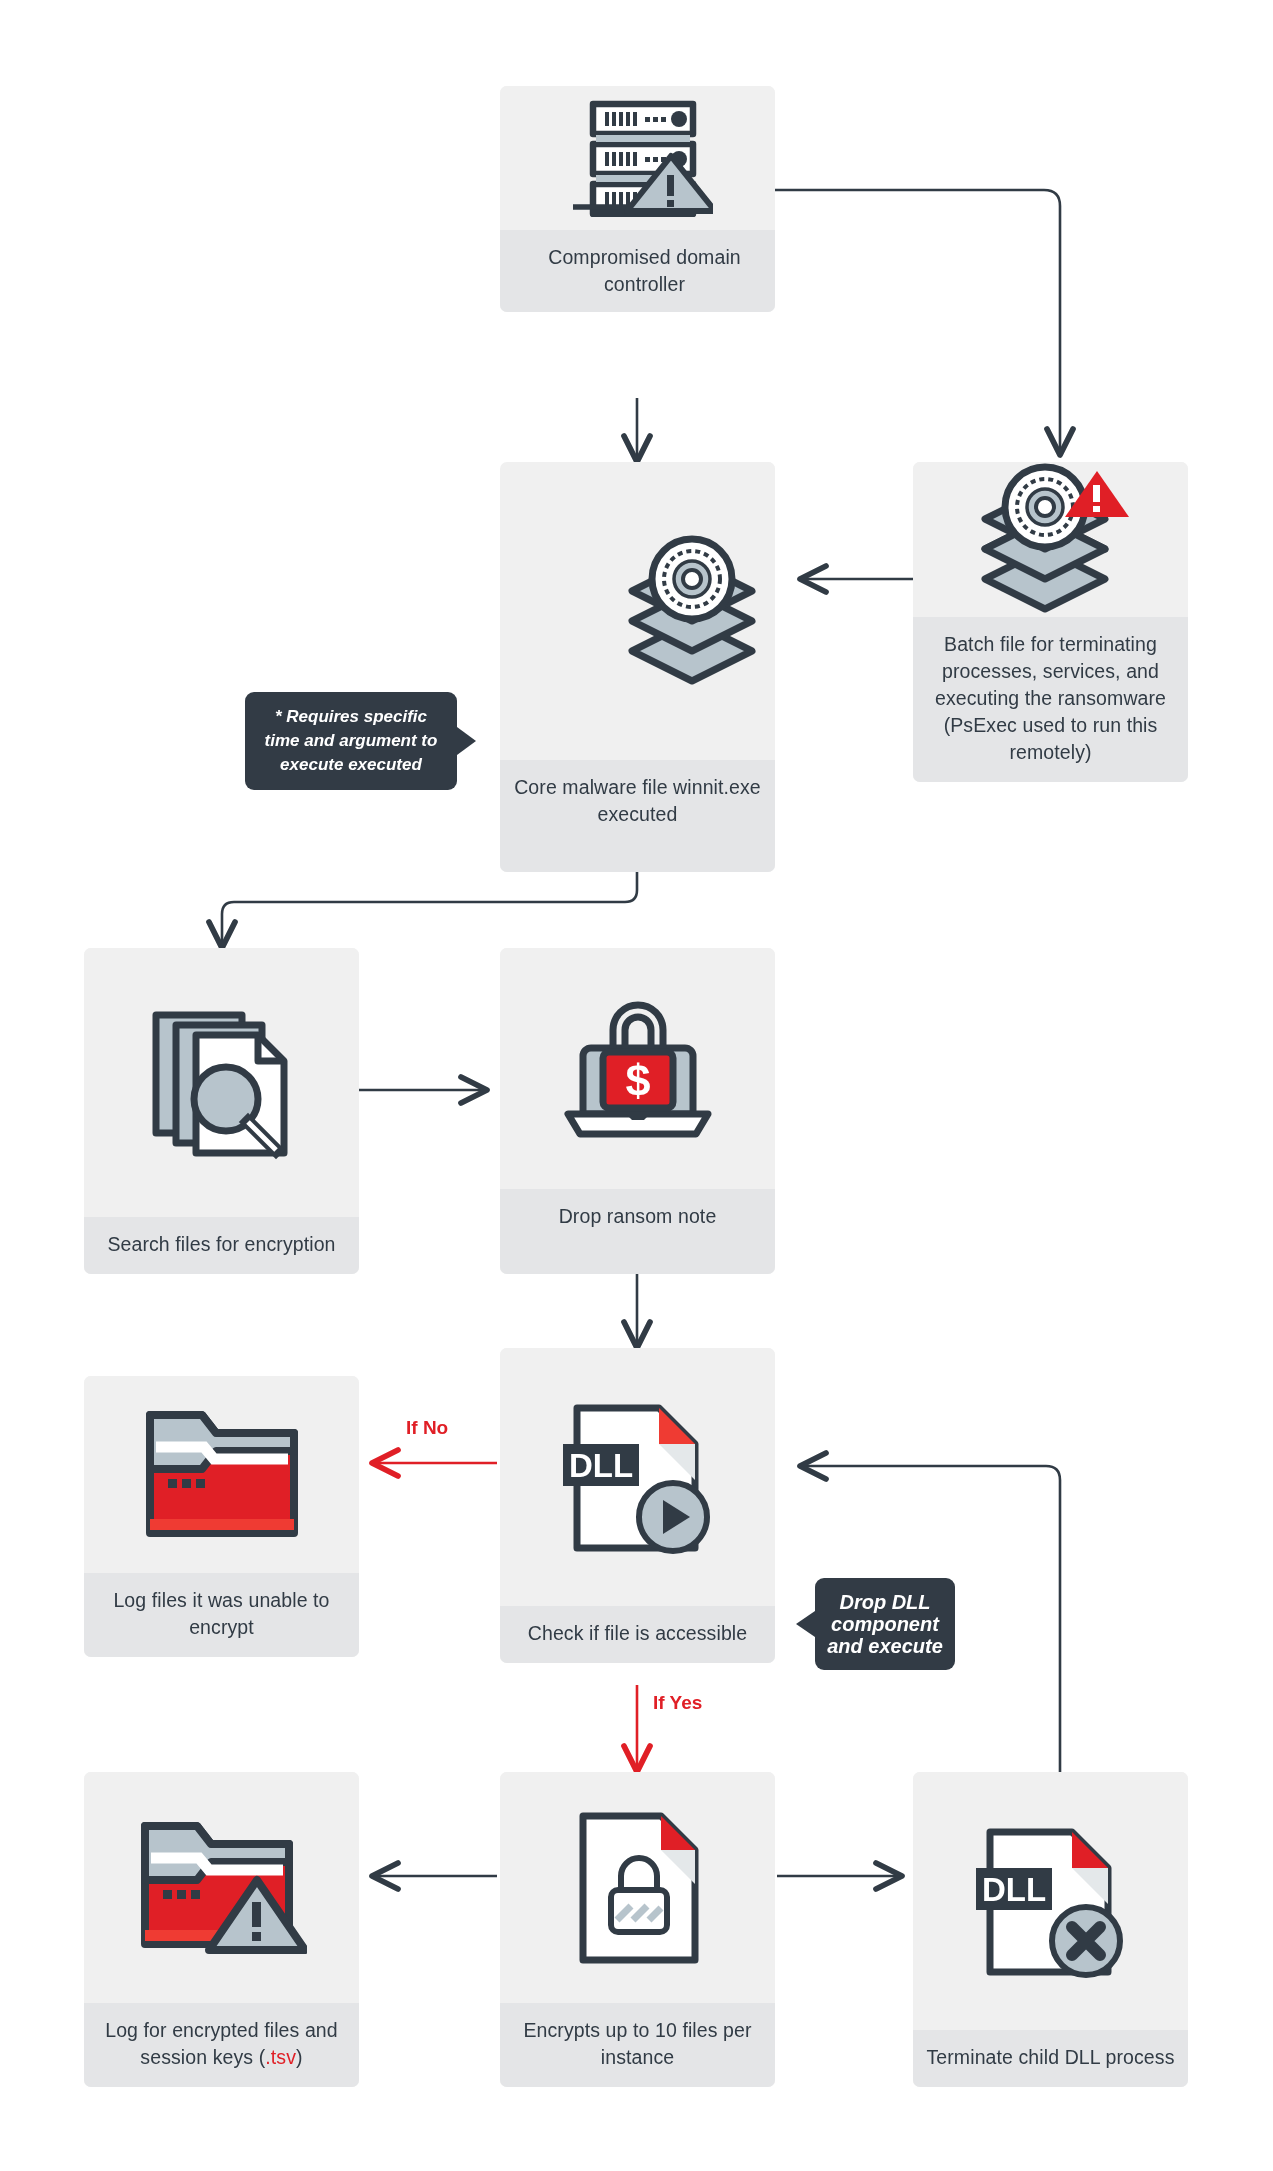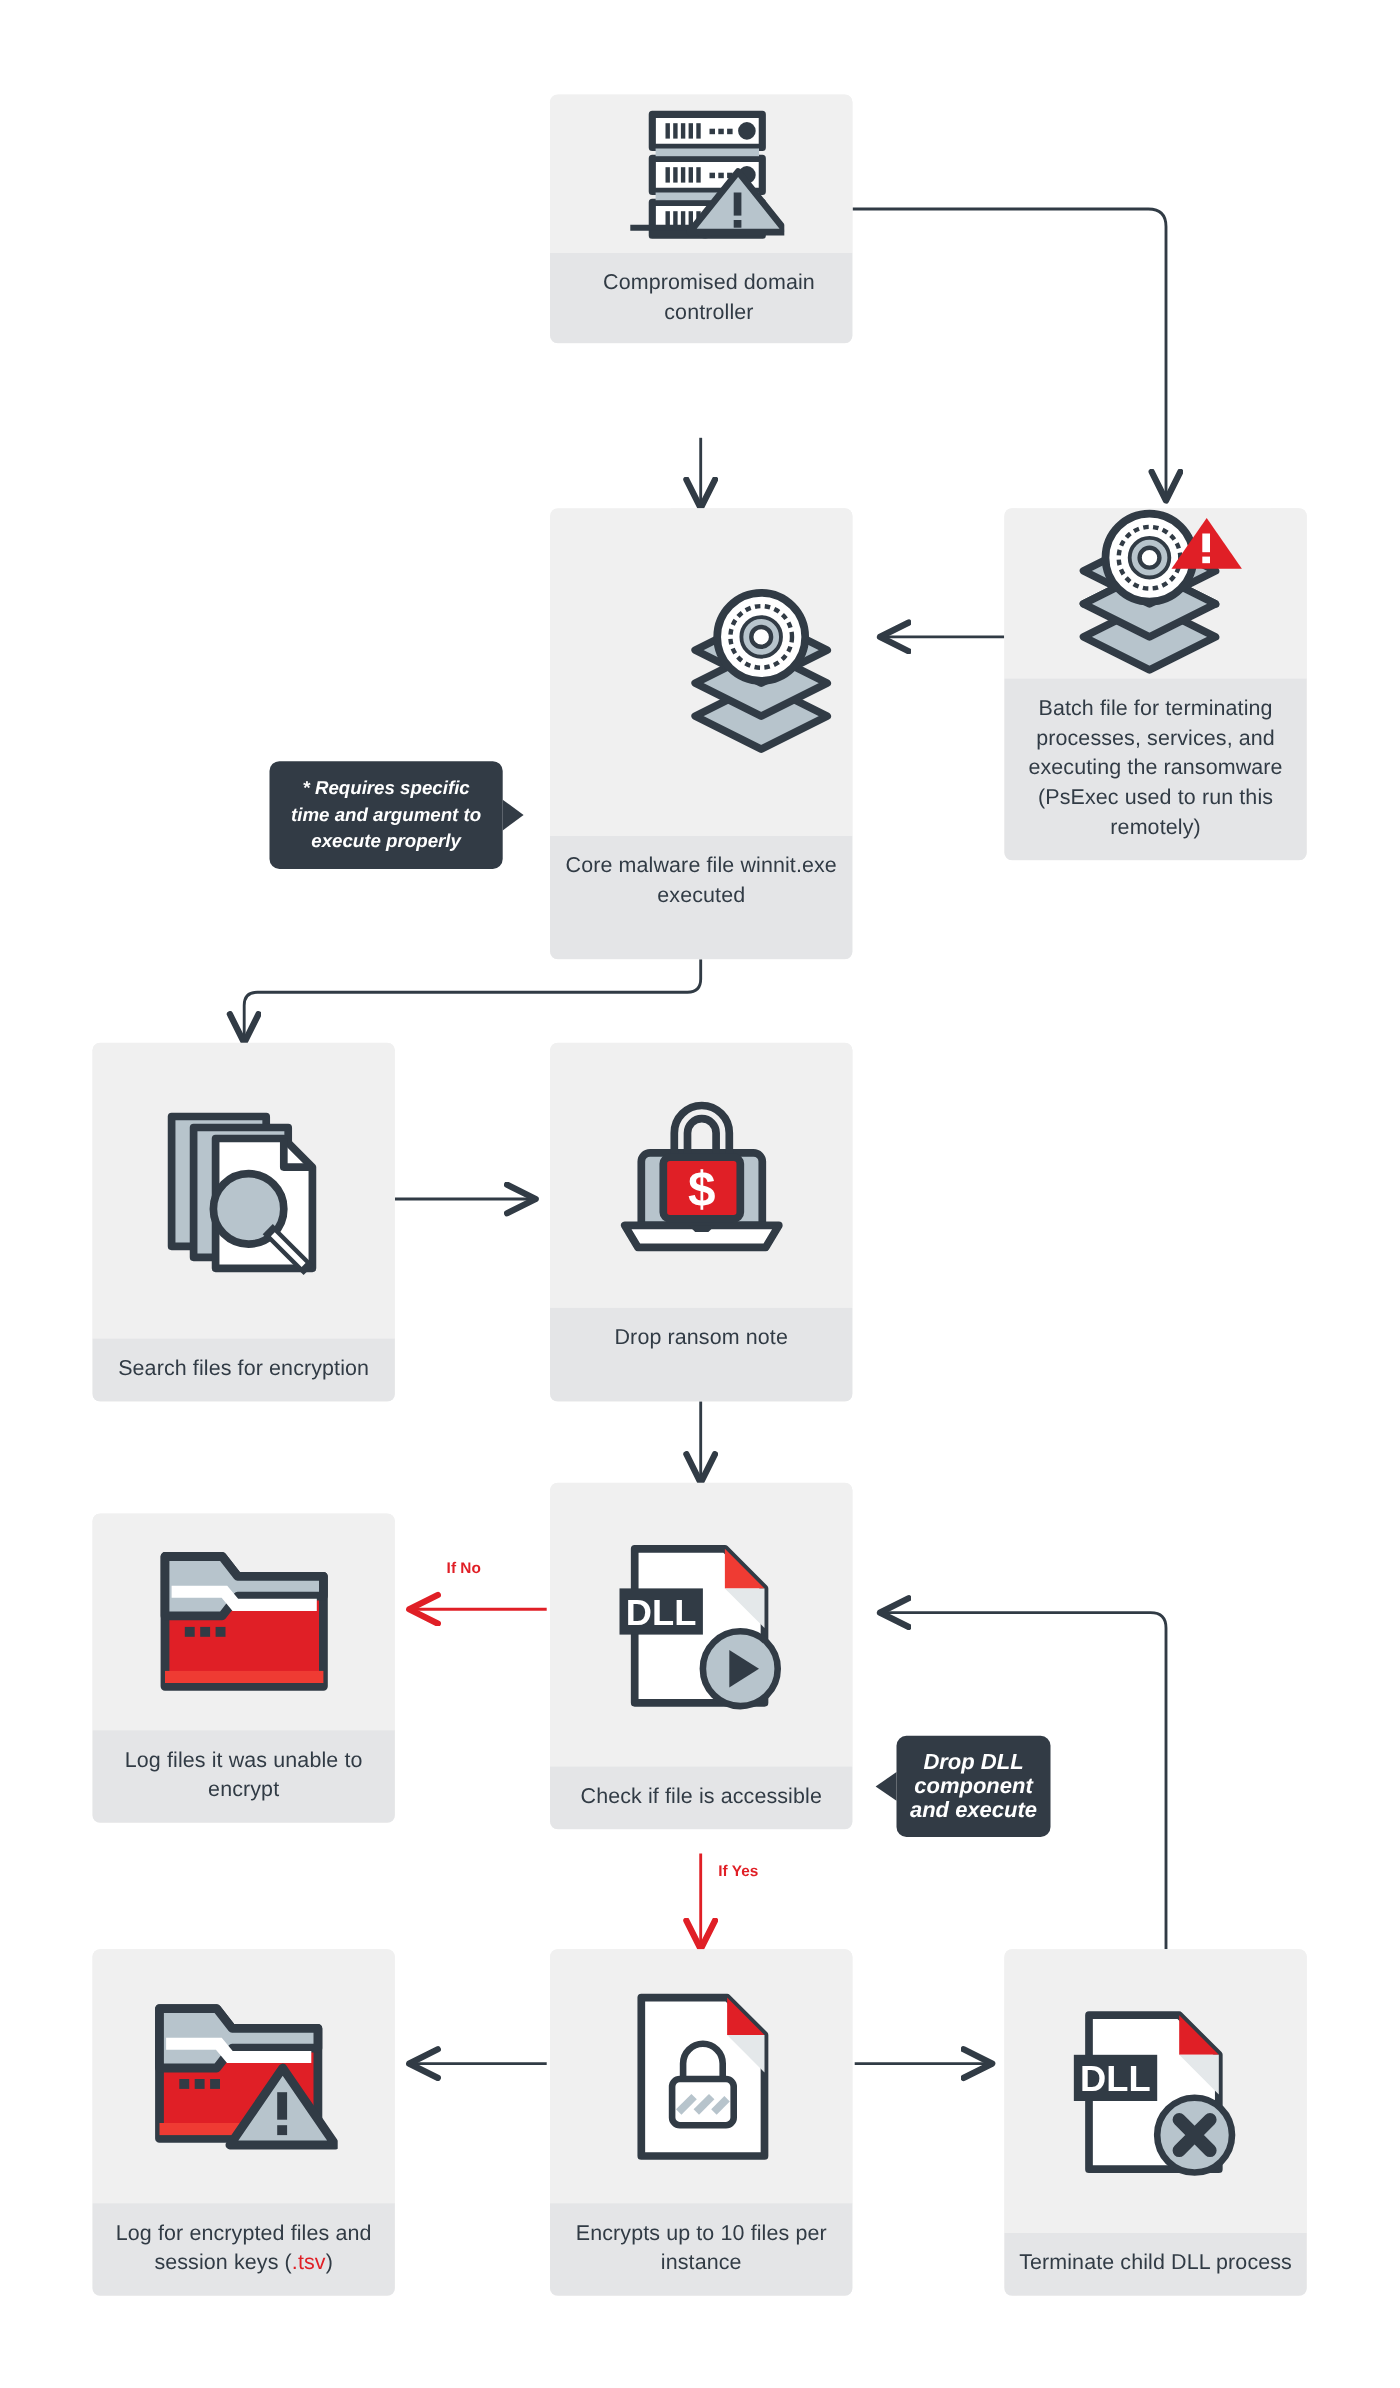--- a/index.html
+++ b/index.html
@@ -88,21 +88,21 @@
     border-top: 13px solid transparent;
     border-bottom: 13px solid transparent;
     border-right: 19px solid #323b45;
   }
 
   
   .edge-label {
     position: absolute;
     z-index: 3;
     color: #e01f26;
-    font-size: 14px;
+    font-size: 19px;
     font-weight: bold;
     white-space: nowrap;
   }
 </style>
 </head>
 <body>
 
 <div id="stage">
 
   <svg id="wires" viewBox="0 0 1273 2171">
@@ -225,21 +225,21 @@
         <rect x="130" y="49" width="7" height="6" fill="#ffffff"></rect>
       </svg>
     </div>
     <div class="cap">Batch file for terminating processes, services, and executing the ransomware (PsExec used to run this remotely)</div>
   </div>
 
   <div class="callout tail-right" style="left:245px; top:692px; width:212px; height:98px; font-size:17px; line-height:24px;">
     <div>
       <span class="ctext">* Requires specific</span>
       <span class="ctext">time and argument to</span>
-      <span class="ctext">execute properly</span>
+      <span class="ctext">execute executed</span>
     </div>
     <span class="tail"></span>
   </div>
 
   <div class="node" style="left:84px; top:948px; width:275px; height:326px;">
     <div class="art">
       <svg width="160" height="160" viewBox="0 0 160 160">
         <g stroke="#313b45" stroke-width="7" stroke-linejoin="round">
           <rect x="14" y="12" width="86" height="118" fill="#b7c4cc"></rect>
           <rect x="34" y="22" width="86" height="118" fill="#b7c4cc"></rect>

